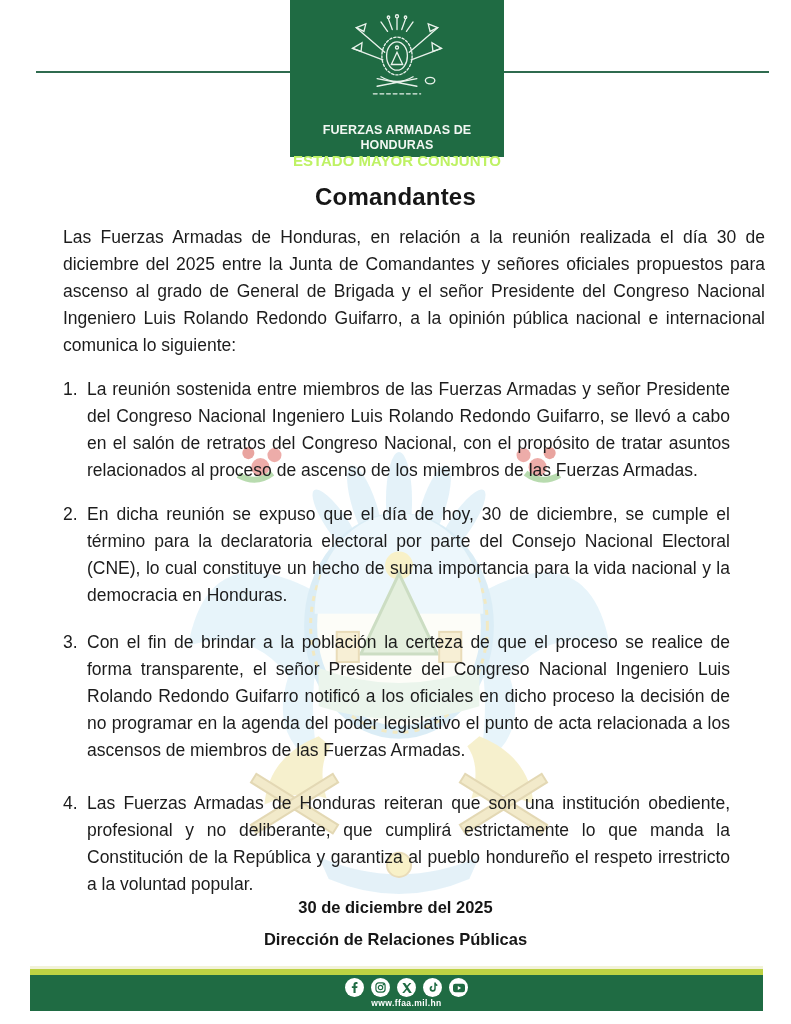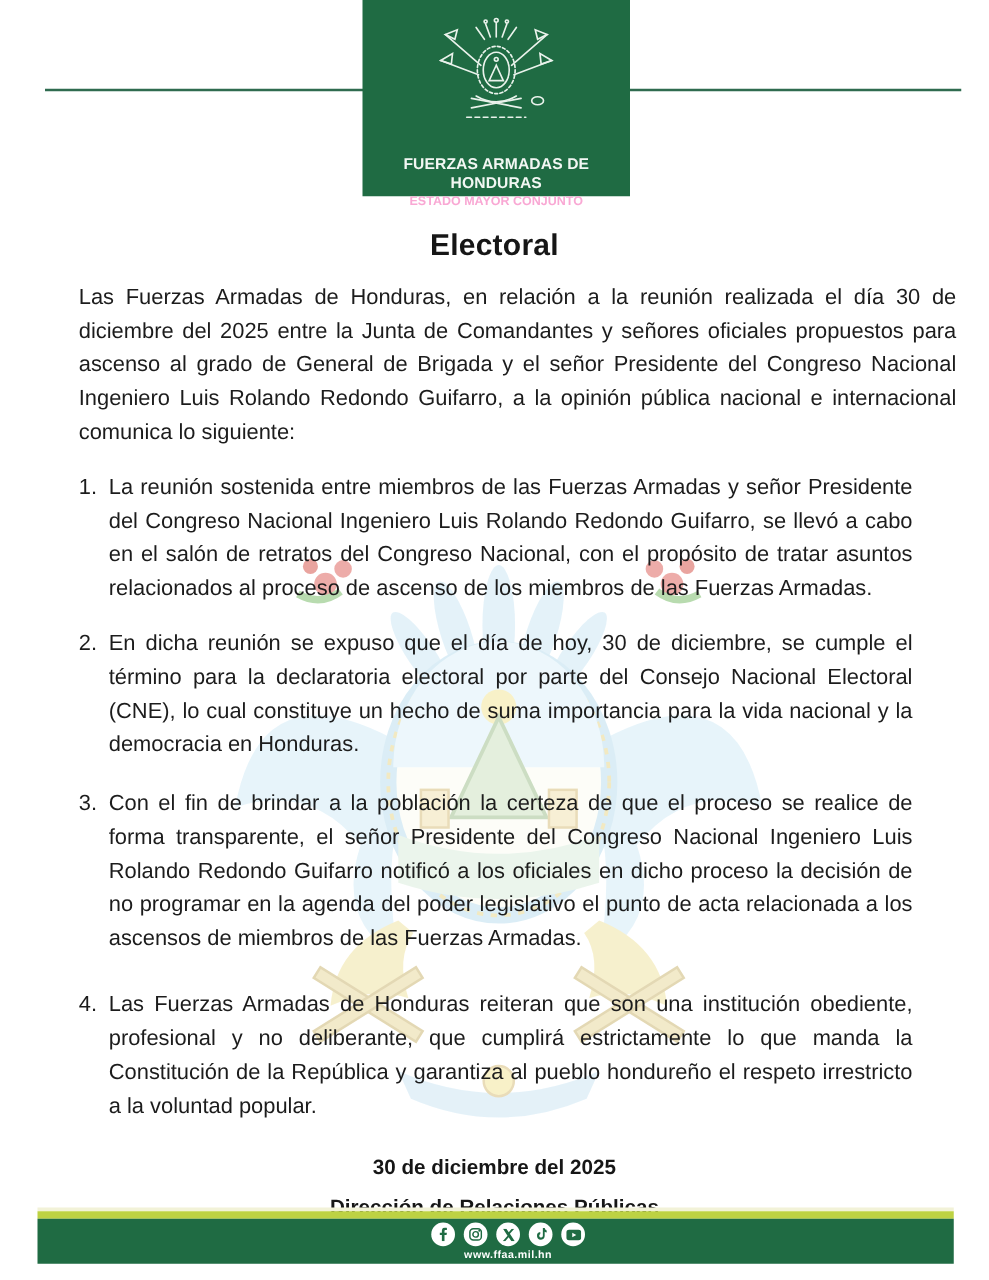--- a/index.html
+++ b/index.html
@@ -20,21 +20,21 @@
     background:#1f6b43; z-index:3;
     display:flex; flex-direction:column; align-items:center;
     text-align:center;
   }
   .header-emblem { margin-top:8px; }
   .org-name {
     color:#f2f7f3; font-weight:bold; font-size:12.5px; line-height:15px;
     letter-spacing:.1px; margin-top:15px;
   }
   .org-sub {
-    color:#f9a8d4; font-weight:bold; font-size:10px; line-height:15px;
+    color:#bef264; font-weight:bold; font-size:15px; line-height:15px;
   }
 
   
   .watermark {
     position:absolute; top:412px; left:168px; width:462px; height:498px;
     z-index:0; opacity:.55; pointer-events:none;
   }
 
   
   .content { position:absolute; inset:0; z-index:2; }
@@ -48,21 +48,21 @@
   }
   .list-item {
     display:flex; margin:17px 61px 0 63px;
     font-size:17.5px; line-height:27px;
   }
   .list-item .num { flex:0 0 24px; }
   .list-item .txt { flex:1; text-align:justify; }
   .li-3 { margin-top:20px; }
   .li-4 { margin-top:26px; }
   .doc-date {
-    margin-top:27px; text-align:center;
+    text-align:center;
     font-size:16.5px; font-weight:bold; color:#161616;
   }
   .doc-signature {
     margin-top:13px; text-align:center;
     font-size:16.5px; font-weight:bold; color:#161616;
   }
 
   
   .footer { position:absolute; left:30px; right:28px; top:966px; z-index:3; }
   .footer-cream { height:3px; background:#f2f2d8; }
@@ -160,21 +160,21 @@
       <rect x="78" y="382" width="96" height="10" transform="rotate(32 126 387)"></rect>
       <rect x="78" y="382" width="96" height="10" transform="rotate(-32 126 387)"></rect>
       <rect x="286" y="382" width="96" height="10" transform="rotate(32 334 387)"></rect>
       <rect x="286" y="382" width="96" height="10" transform="rotate(-32 334 387)"></rect>
     </g>
     <path d="M150 440 Q230 475 310 440 L300 462 Q230 492 160 462 Z" fill="#cfe7f4"></path>
     <circle cx="230" cy="448" r="12" fill="#f4e79c" stroke="#d8c080" stroke-width="2"></circle>
   </svg>
 
   <div class="content">
-    <div class="doc-title">Electoral</div>
+    <div class="doc-title">Comandantes</div>
 
     <p class="para">Las Fuerzas Armadas de Honduras, en relación a la reunión realizada el día 30 de diciembre del 2025 entre la Junta de Comandantes y señores oficiales propuestos para ascenso al grado de General de Brigada y el señor Presidente del Congreso Nacional Ingeniero Luis Rolando Redondo Guifarro, a la opinión pública nacional e internacional comunica lo siguiente:</p>
 
     <div class="list-item li-1">
       <span class="num">1.</span>
       <span class="txt">La reunión sostenida entre miembros de las Fuerzas Armadas y señor Presidente del Congreso Nacional Ingeniero Luis Rolando Redondo Guifarro, se llevó a cabo en el salón de retratos del Congreso Nacional, con el propósito de tratar asuntos relacionados al proceso de ascenso de los miembros de las Fuerzas Armadas.</span>
     </div>
     <div class="list-item li-2">
       <span class="num">2.</span>
       <span class="txt">En dicha reunión se expuso que el día de hoy, 30 de diciembre, se cumple el término para la declaratoria electoral por parte del Consejo Nacional Electoral (CNE), lo cual constituye un hecho de suma importancia para la vida nacional y la democracia en Honduras.</span>

